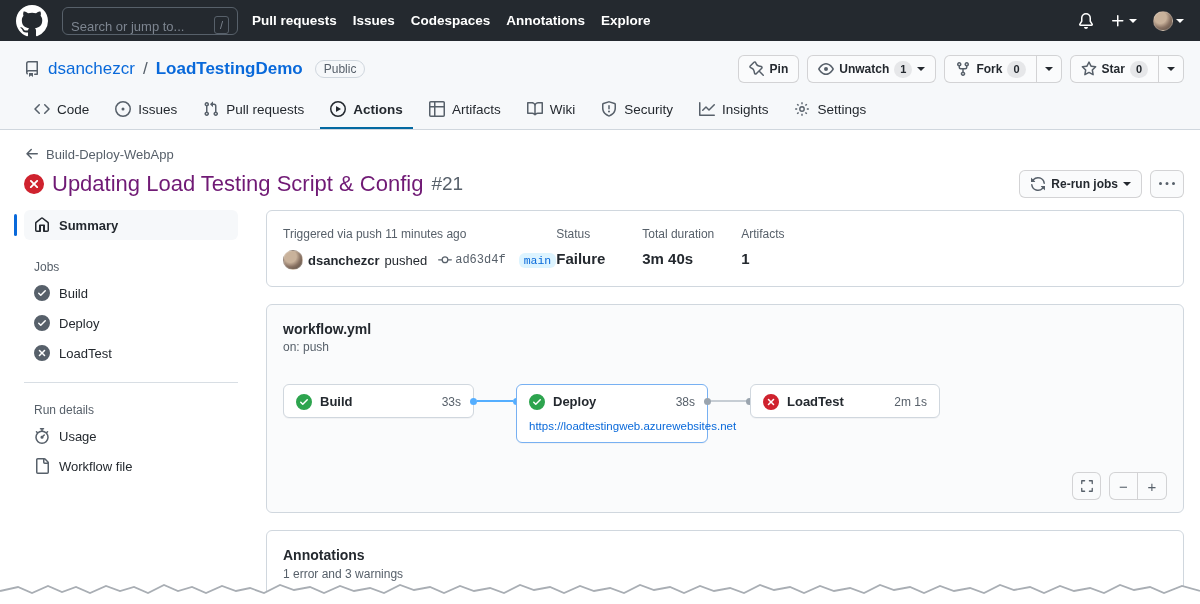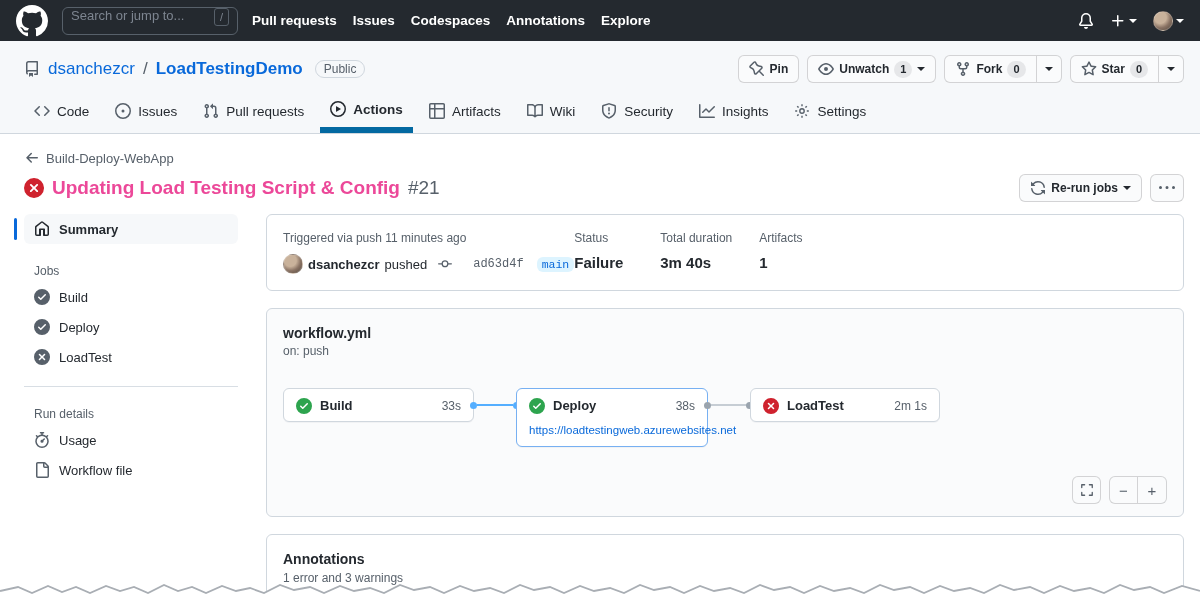--- a/index.html
+++ b/index.html
@@ -11,21 +11,21 @@
   .app { position: relative; width: 1200px; height: 604px; overflow: hidden; }
 
   
   .top-nav {
     height: 41px; background: #24292f; display: flex; align-items: center;
     padding: 0 16px; gap: 14px;
   }
   .gh-logo { color: #fff; display: flex; align-items: center; }
   .search-box {
     width: 176px; height: 28px; border: 1px solid #57606a; border-radius: 6px;
-    display: flex; align-items: flex-start; padding: 0 8px; gap: 6px; cursor: text;
+    display: flex; align-items: flex-end; padding: 0 8px; gap: 6px; cursor: text;
   }
   .search-placeholder { color: #7d8590; font-size: 13px; flex: 1; white-space: nowrap; overflow: hidden; }
   .slash-key {
     border: 1px solid #57606a; border-radius: 3px; color: #7d8590;
     font-size: 11px; line-height: 16px; padding: 0 5px;
   }
   .nav-links { display: flex; gap: 16px; align-items: center; }
   .nav-links a { color: #fff; font-weight: 700; font-size: 13.5px; text-decoration: none; cursor: pointer; white-space: nowrap; }
   .nav-right { margin-left: auto; display: flex; align-items: center; gap: 16px; color: #fff; }
   .nav-right .menu { display: flex; align-items: center; gap: 3px; cursor: pointer; }
@@ -62,28 +62,28 @@
   .btn-group { display: inline-flex; }
   .btn-group .btn:first-child { border-top-right-radius: 0; border-bottom-right-radius: 0; }
   .btn-group .btn:last-child { border-top-left-radius: 0; border-bottom-left-radius: 0; border-left: 0; padding: 0 8px; }
 
   .repo-tabs { display: flex; margin-top: 10px; padding-left: 0; }
   .tab {
     display: flex; align-items: center; gap: 7px; padding: 8px 10px 10px 10px; margin-right: 6px;
     font-size: 13.5px; color: #24292f; cursor: pointer; border-bottom: 2px solid transparent; white-space: nowrap;
   }
   .tab .octicon { color: #57606a; }
-  .tab.active { font-weight: 700; border-bottom: 6px solid #0369a1; }
+  .tab.active { font-weight: 700; border-bottom: 2px solid #0369a1; }
   .tab.active .octicon { color: #24292f; }
 
   
   .run-header { padding: 16px 16px 12px 24px; }
   .breadcrumb { display: flex; align-items: center; gap: 6px; color: #57606a; font-size: 13px; cursor: pointer; width: fit-content; }
   .title-row { display: flex; align-items: center; gap: 8px; margin-top: 8px; }
-  .title-row h1 { font-size: 19px; font-weight: 700; color: #ec4899; }
+  .title-row h1 { font-size: 22px; font-weight: 400; color: #701a75; }
   .run-number { font-size: 19px; color: #57606a; font-weight: 400; }
   .run-actions { margin-left: auto; display: flex; gap: 8px; }
   .icon-success { color: #2da44e; }
   .icon-failure { color: #cf222e; }
 
   
   .content { display: flex; padding: 0 16px 0 16px; gap: 28px; }
 
   .sidebar { width: 222px; flex: 0 0 222px; padding-left: 8px; }
   .summary-item {
@@ -106,21 +106,21 @@
   .main-col { flex: 1; min-width: 0; }
   .card { border: 1px solid #d0d7de; border-radius: 6px; background: #fff; margin-bottom: 17px; }
 
   
   .summary-card { display: flex; padding: 16px; align-items: flex-start; }
   .trigger-col { flex: 0 0 233px; }
   .trigger-line { color: #57606a; font-size: 12px; white-space: nowrap; }
   .actor-row { display: flex; align-items: center; gap: 5px; margin-top: 9px; white-space: nowrap; }
   .actor { font-weight: 700; font-size: 13px; color: #24292f; text-decoration: none; cursor: pointer; }
   .actor-action { font-size: 13px; color: #24292f; }
-  .commit-ref { display: flex; align-items: center; gap: 21px; margin-left: 6px; color: #57606a; }
+  .commit-ref { display: flex; align-items: center; gap: 3px; margin-left: 6px; color: #57606a; }
   .sha { font-family: "Liberation Mono", monospace; font-size: 12px; color: #57606a; text-decoration: none; cursor: pointer; }
   .branch-badge {
     font-family: "Liberation Mono", monospace; font-size: 11.5px; color: #0969da;
     background: #ddf4ff; border-radius: 6px; padding: 1px 5px; margin-left: 8px; cursor: pointer;
   }
   .stat-col { margin-top: 0; }
   .stat-col.status { width: 86px; }
   .stat-col.duration { width: 99px; }
   .stat-label { color: #57606a; font-size: 12px; }
   .stat-value { font-size: 15px; font-weight: 700; margin-top: 9px; }

